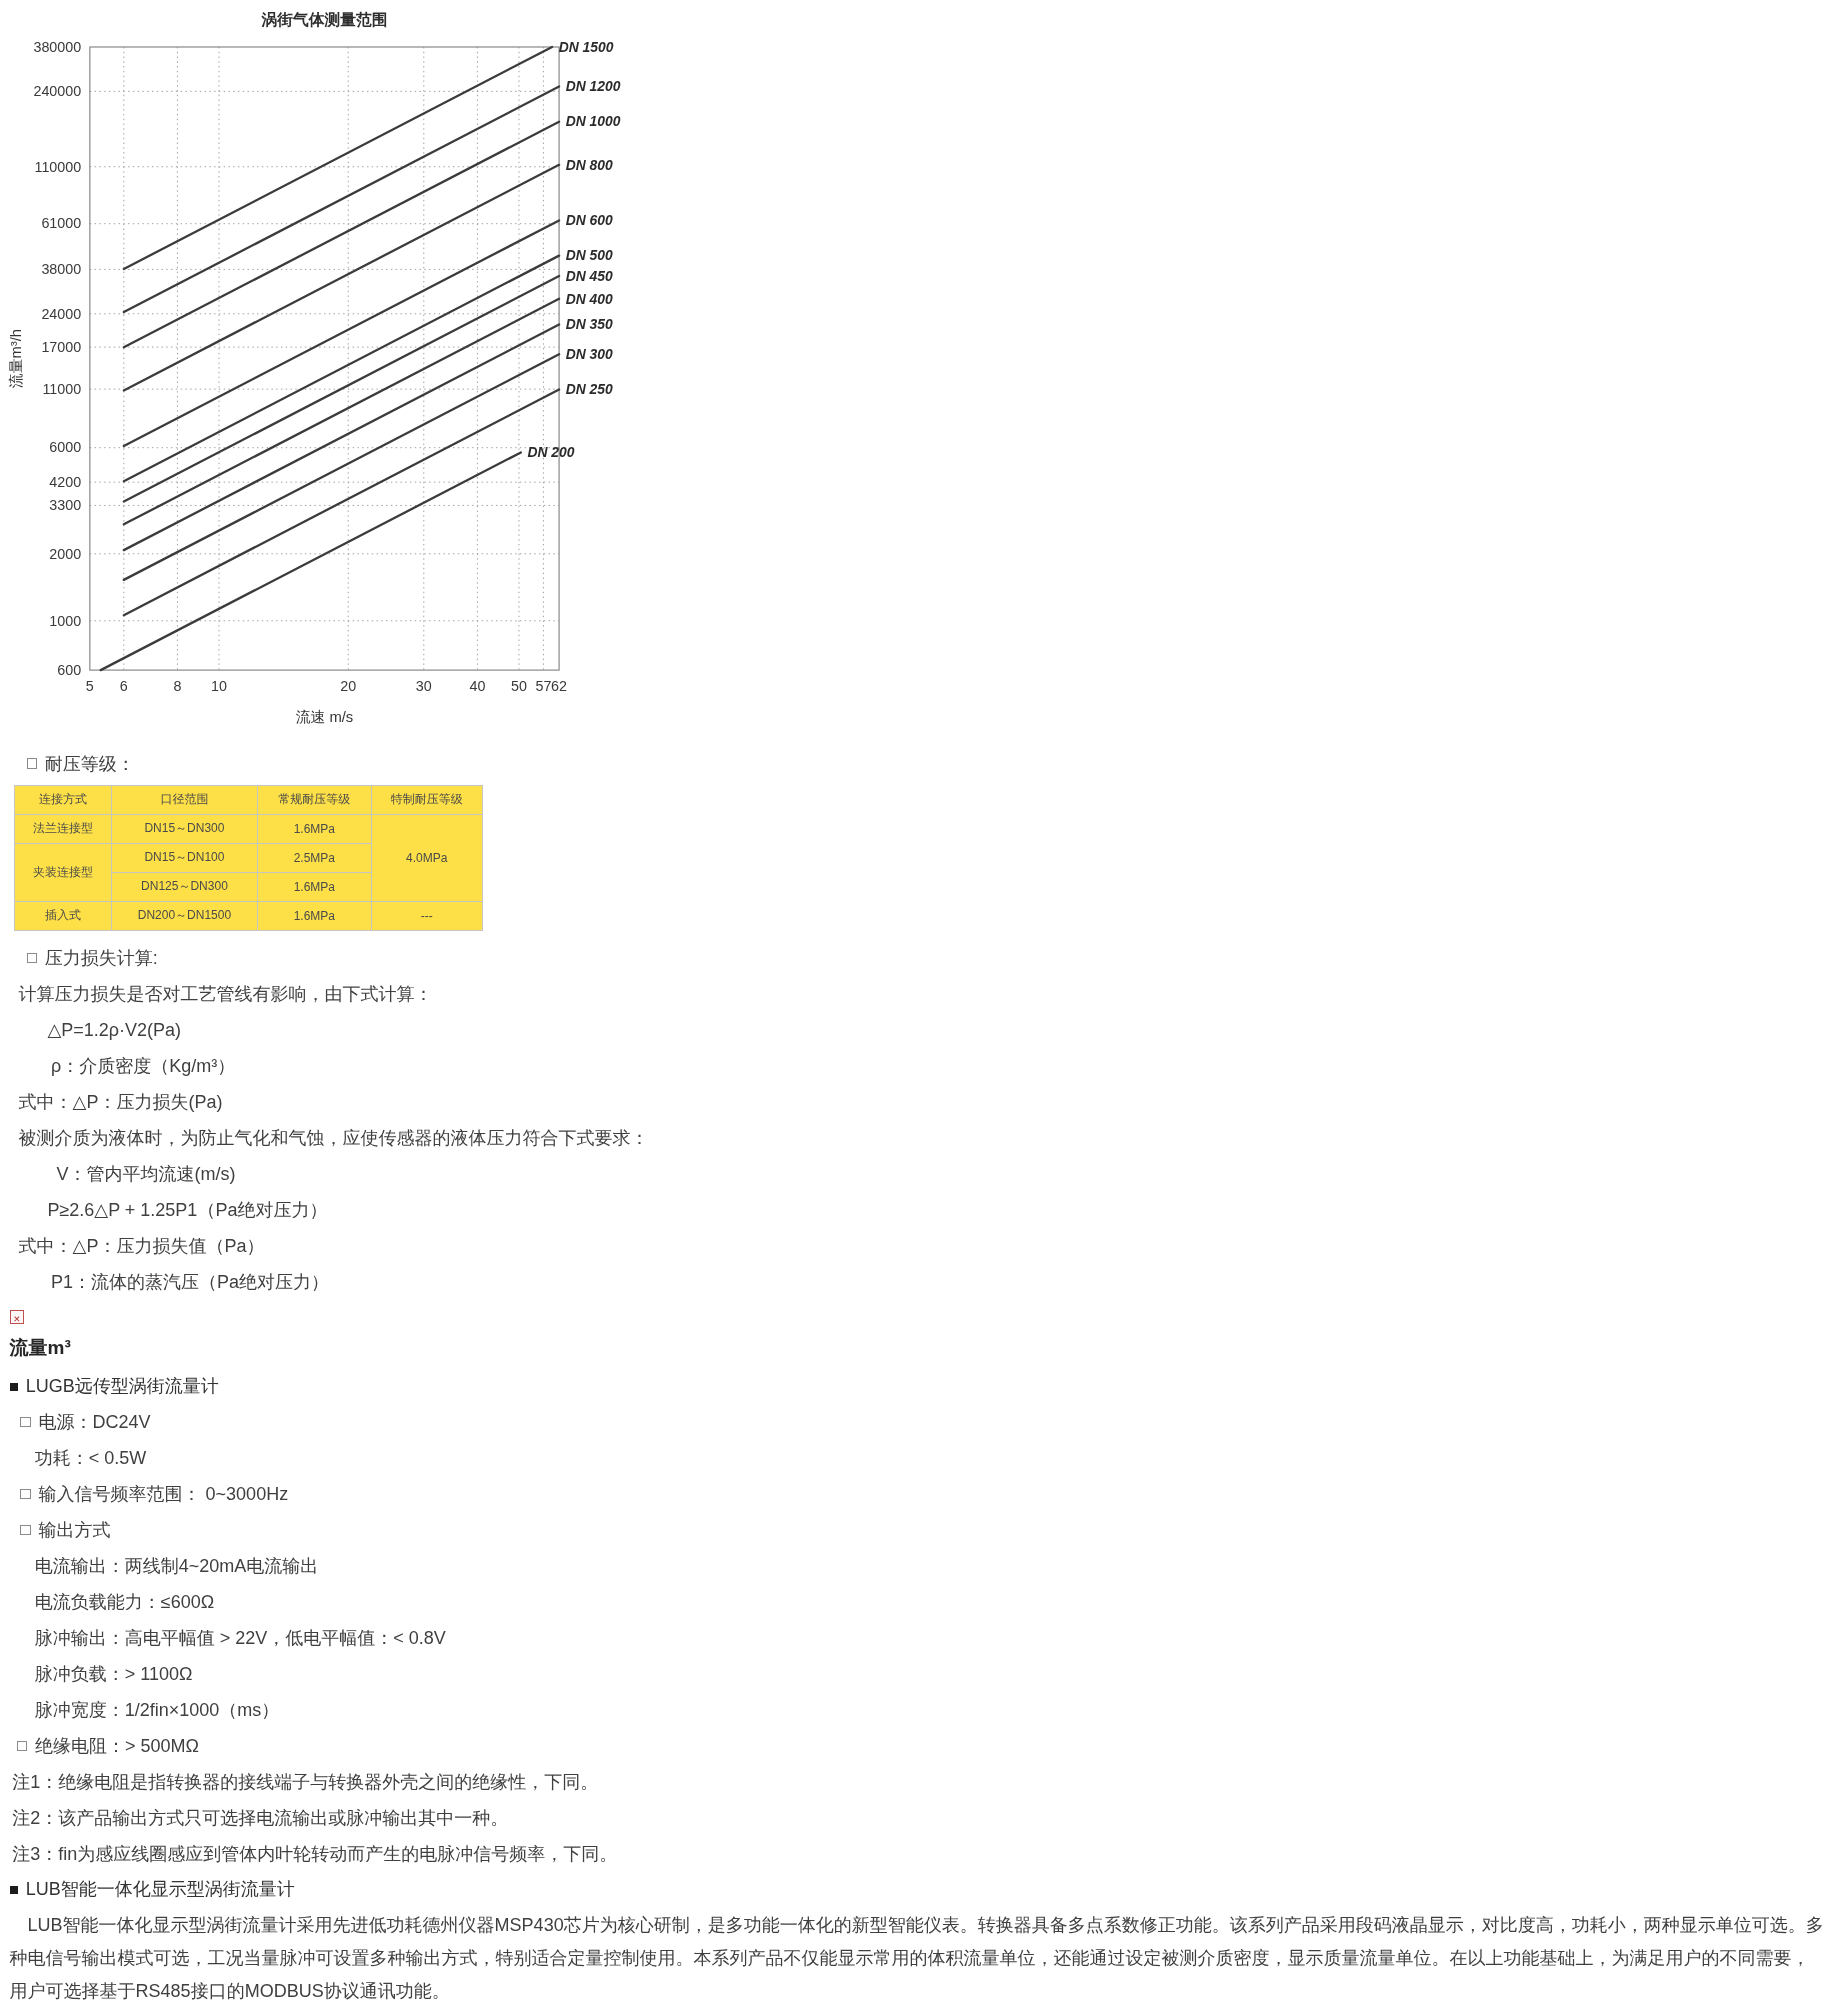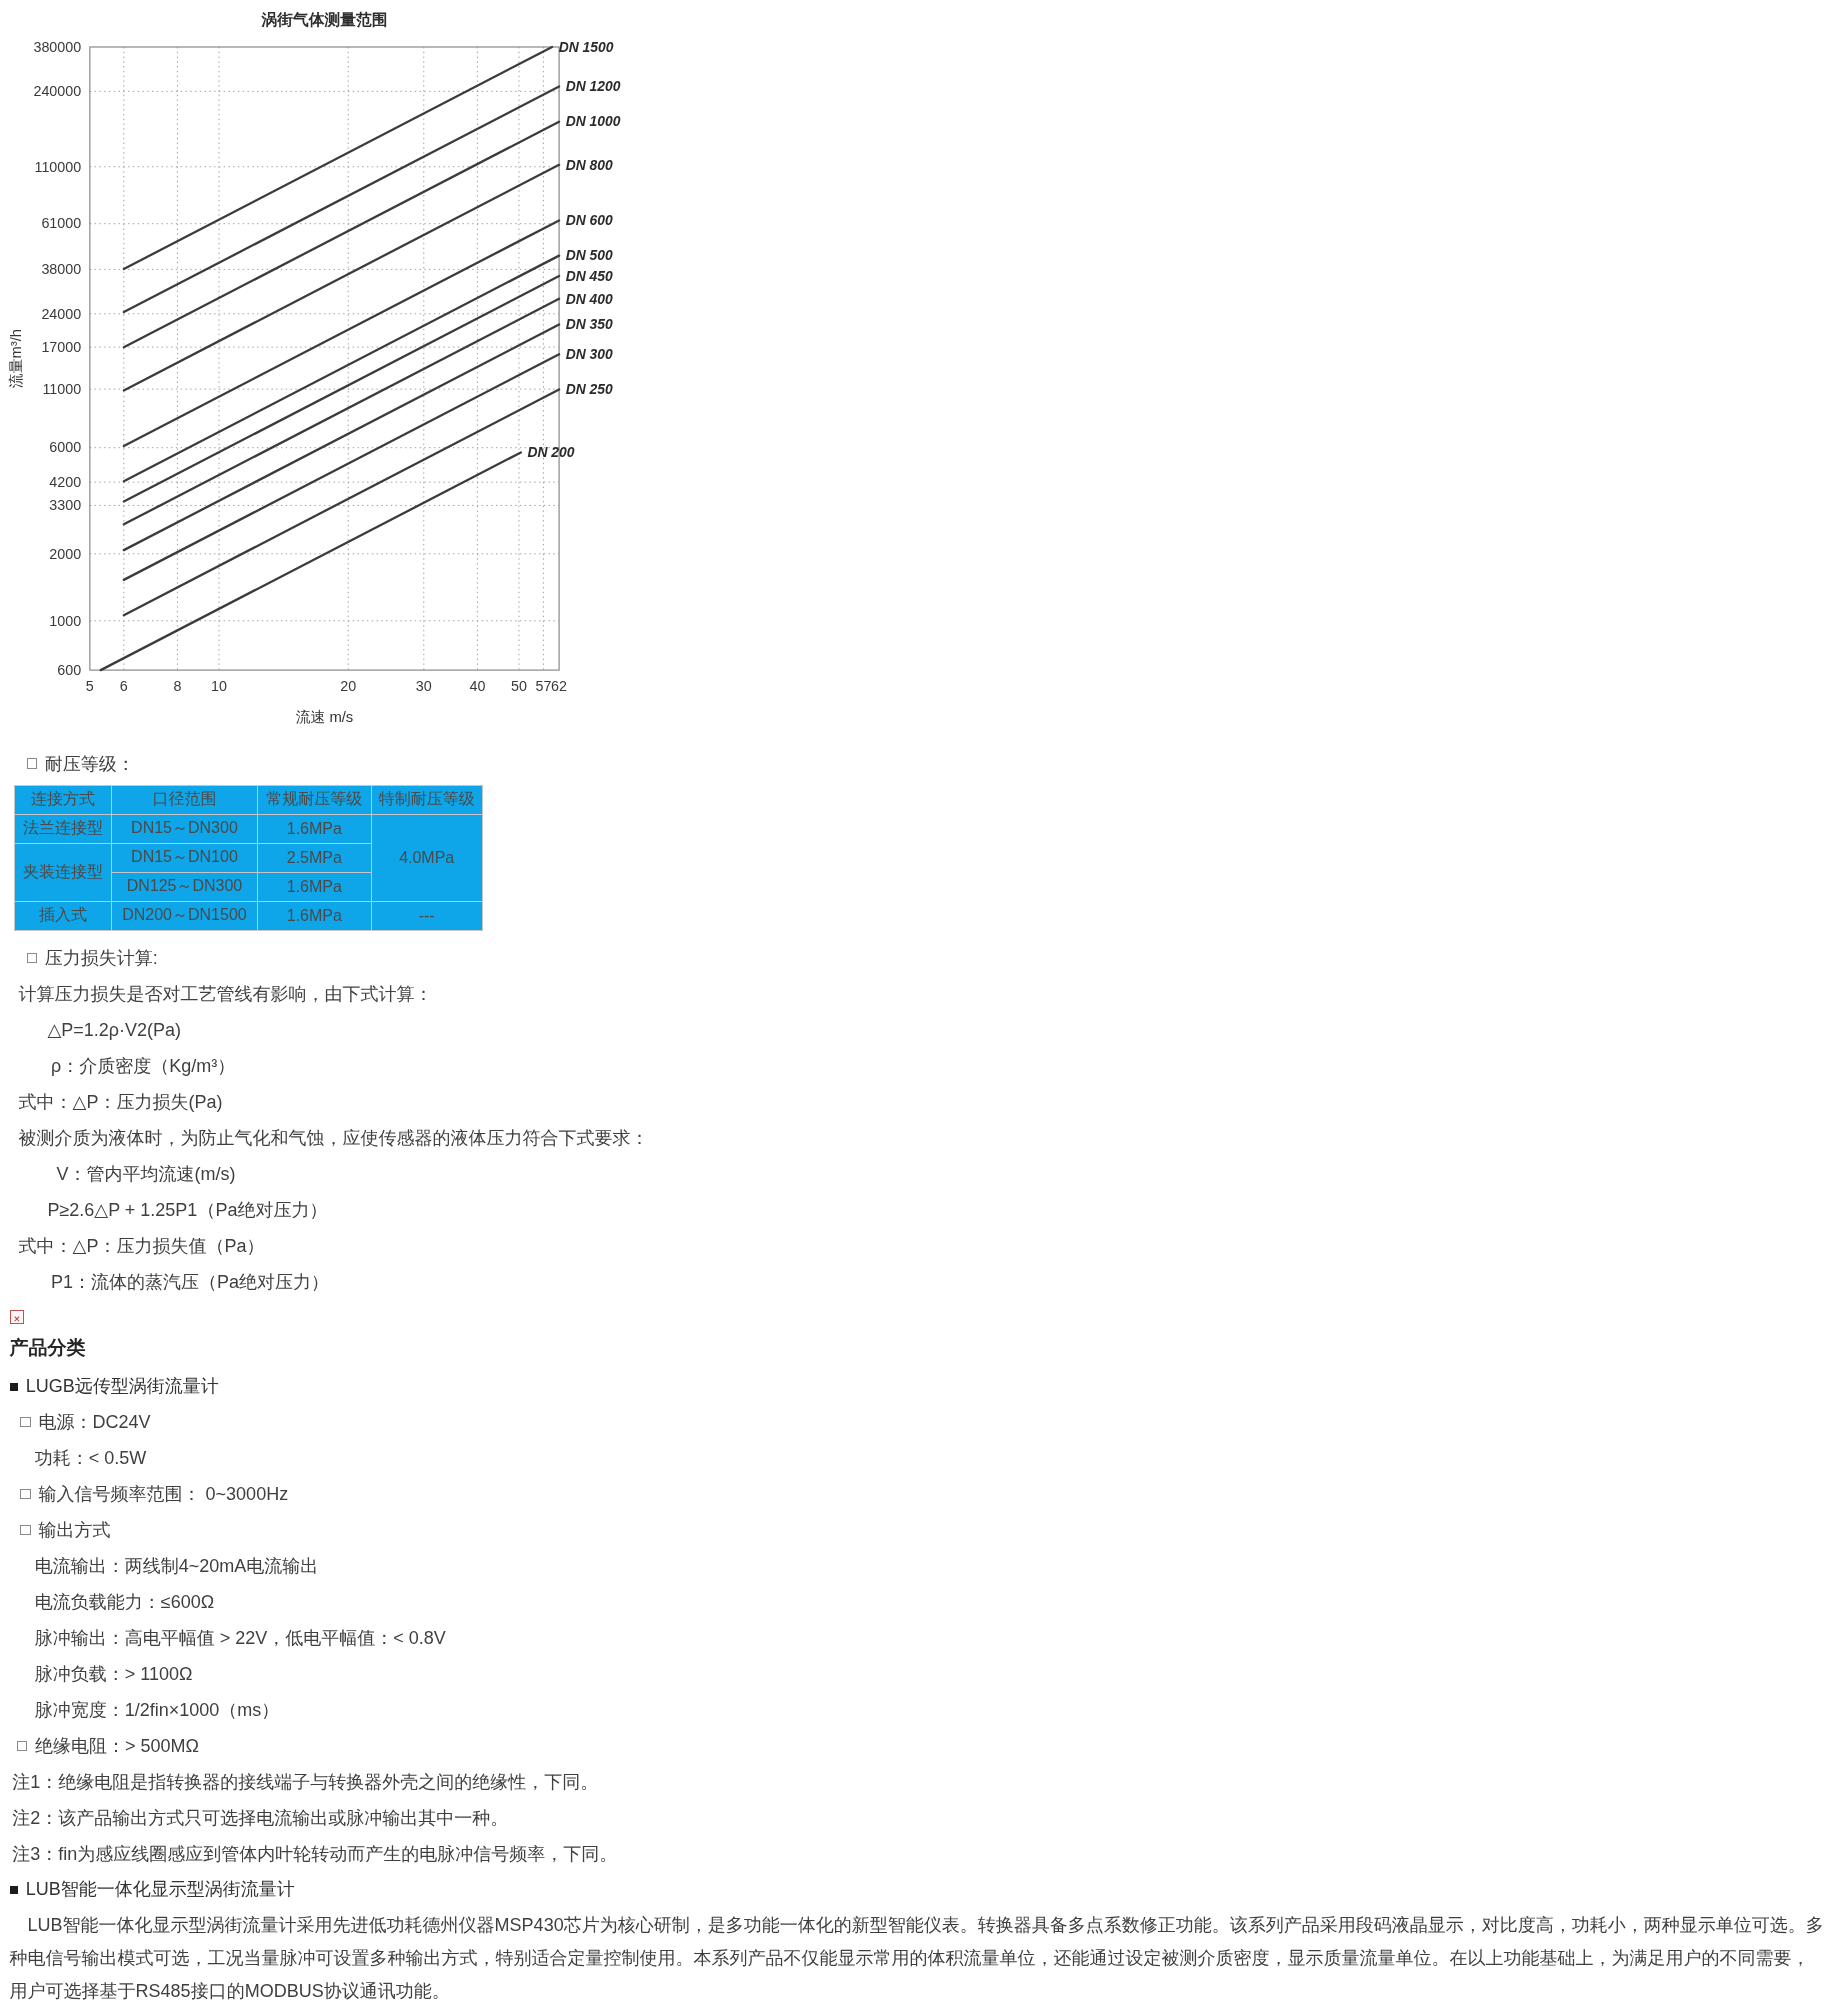--- a/index.html
+++ b/index.html
@@ -25,22 +25,22 @@
   .line{line-height:36px;white-space:pre-wrap;}
   .h-line{line-height:29px;margin:1.9px 0 5.7px 0;}
   .pad18{padding-left:17px;}
   .sq{display:inline-block;width:8.6px;height:8.6px;border:1px solid #8a8a8a;background:#fff;
       margin-right:7.6px;vertical-align:1px;}
   .blk{display:inline-block;width:8.6px;height:8.6px;background:#1c1c1c;margin-right:7.6px;vertical-align:1px;}
   
   table.ptable{border-collapse:collapse;margin:5.7px 0 9.6px 4.8px;table-layout:fixed;}
   table.ptable th,table.ptable td{
     border:1px solid #c5c5c5;text-align:center;vertical-align:middle;
-    font-weight:normal;font-size:16px;color:#4a4a4a;height:28px;padding:0 5.7px;
-    background:#0ea5e9;
+    font-weight:normal;font-size:12px;color:#4a4a4a;height:28px;padding:0 5.7px;
+    background:#fde047;
     margin-top:28px;
   }
   table.ptable .c1{width:84px;} table.ptable .c2{width:134px;}
   table.ptable .c3{width:101px;} table.ptable .c4{width:99px;}
   
   .icon-line{height:25px;margin-top:5.7px;}
   .img-broken{display:inline-block;width:12.4px;height:12.4px;border:1px solid #c05050;
       background:#fdf6f6;text-align:center;line-height:11.5px;}
   .img-broken .x{font-size:8.6px;color:#b23030;}
   .sec-title{font-size:19px;font-weight:bold;color:#262626;line-height:29px;margin:1.9px 0 7.6px 0;}
@@ -175,21 +175,21 @@
       <div class="line" style="padding-left: 2.6em;"><span>V：管内平均流速(m/s)</span></div>
       <div class="line" style="padding-left: 2.1em;"><span>P≥2.6△P + 1.25P1（Pa绝对压力）</span></div>
       <div class="line" style="padding-left: 0.5em;"><span>式中：△P：压力损失值（Pa）</span></div>
       <div class="line" style="padding-left: 2.3em;"><span>P1：流体的蒸汽压（Pa绝对压力）</span></div>
     </div>
 
   <div class="icon-line">
     <span class="img-broken"><span class="x">✕</span></span>
   </div>
 
-  <div class="sec-title">产品分类</div>
+  <div class="sec-title">流量m³</div>
 
   <div class="line sub-title"><span class="blk"></span><span>LUGB远传型涡街流量计</span></div>
 
 
   <div id="lugb-specs">
       <div class="line" style="padding-left: 0.6em;"><span class="sq"></span><span>电源：DC24V</span></div>
       <div class="line" style="padding-left: 1.4em;"><span>功耗：&lt; 0.5W</span></div>
       <div class="line" style="padding-left: 0.6em;"><span class="sq"></span><span>输入信号频率范围： 0~3000Hz</span></div>
       <div class="line" style="padding-left: 0.6em;"><span class="sq"></span><span>输出方式</span></div>
       <div class="line" style="padding-left: 1.4em;"><span>电流输出：两线制4~20mA电流输出</span></div>

